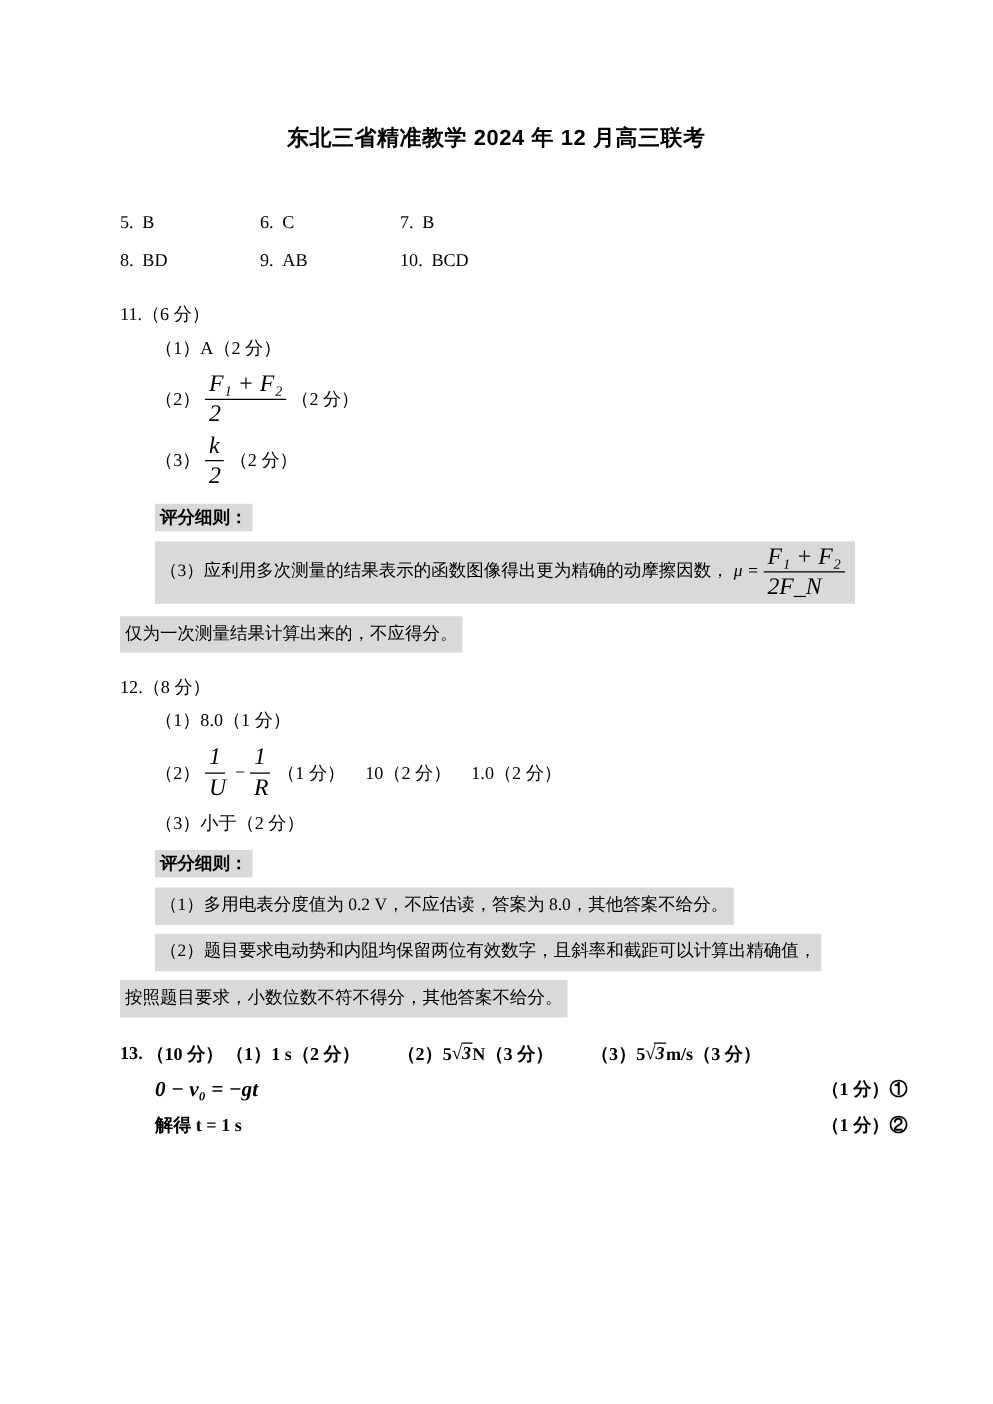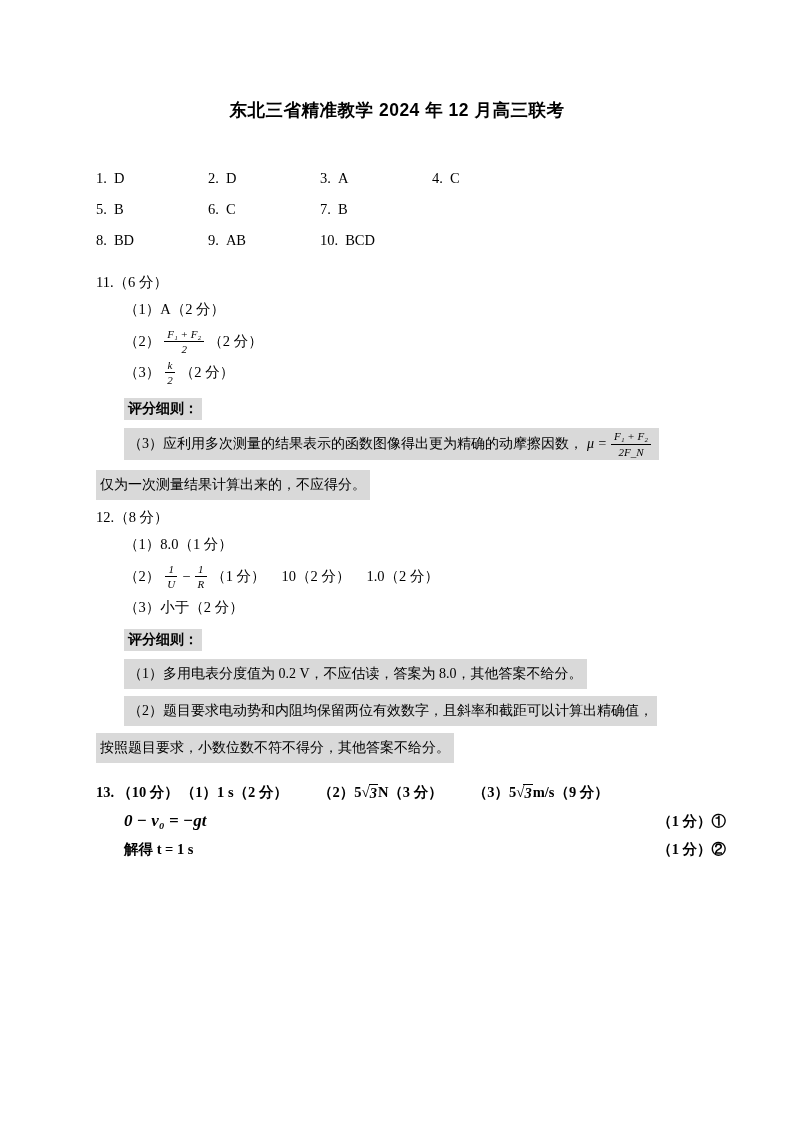--- a/index.html
+++ b/index.html
@@ -55,25 +55,25 @@
     align-items: center;
     flex-wrap: wrap;
   }
   .q-line.tall { margin-bottom: 3px; }
   .indent0 { margin-left: 0; }
 
   
   .frac {
     display: inline-flex;
     flex-direction: column;
-    align-items: center;
+    align-items: flex-start;
     vertical-align: middle;
     margin: 0 4px;
     font-style: italic;
-    font-size: 11px;
+    font-size: 19px;
     line-height: 1.12;
   }
   .frac .num {
     border-bottom: 1px solid #000;
     padding: 0 3px 1px 3px;
     white-space: nowrap;
   }
   .frac .den {
     padding: 1px 3px 0 3px;
     white-space: nowrap;
@@ -118,34 +118,20 @@
 </style>
 </head>
 <body>
 
 <div class="page">
 
   <div class="doc-title">东北三省精准教学 2024 年 12 月高三联考</div>
 
   <div class="obj-block">
 
-    <div class="obj-row">
-      <div class="obj-cell">
-        <span class="obj-num">1.</span><span>D</span>
-      </div>
-      <div class="obj-cell">
-        <span class="obj-num">2.</span><span>D</span>
-      </div>
-      <div class="obj-cell">
-        <span class="obj-num">3.</span><span>A</span>
-      </div>
-      <div class="obj-cell">
-        <span class="obj-num">4.</span><span>C</span>
-      </div>
-    </div>
 
     <div class="obj-row">
       <div class="obj-cell">
         <span class="obj-num">5.</span><span>B</span>
       </div>
       <div class="obj-cell">
         <span class="obj-num">6.</span><span>C</span>
       </div>
       <div class="obj-cell">
         <span class="obj-num">7.</span><span>B</span>
@@ -204,21 +190,21 @@
           <span class="den">2F_N</span>
         </span>
       </span>
     </div>
 
     <div class="hl-line" style="margin-top:10px;">
       <span class="hl hl-body">仅为一次测量结果计算出来的，不应得分。</span>
     </div>
   </div>
 
-  <div class="q-block" style="margin-top:8px;">
+  <div class="q-block" style="margin-top:18px;">
     <div class="q-head">12.（8 分）</div>
 
     <div class="q-line">
       <span>（1）8.0（1 分）</span>
     </div>
 
     <div class="q-line tall">
       <span>（2）</span>
       <span class="frac">
         <span class="num">1</span>
@@ -264,21 +250,21 @@
       <span style="margin-left:2px;">（1）1 s（2 分）</span>
       <span class="sp gap-md"></span>
       <span>（2）5</span>
       <span style="font-size:15px;">√</span>
         <span class="sqrt">3</span>
       <span> N（3 分）</span>
       <span class="sp gap-md"></span>
       <span>（3）5</span>
       <span style="font-size:15px;">√</span>
         <span class="sqrt">3</span>
-      <span> m/s（9 分）</span>
+      <span> m/s（3 分）</span>
     </div>
 
 
     <div class="q-line" style="margin-top:8px; width:100%;">
       <span class="ital" style="font-size:17px;">0 − v₀ = −gt</span>
       <span style="flex:1"></span>
       <span>（1 分）①</span>
     </div>
 
     <div class="q-line" style="margin-top:8px; width:100%;">

